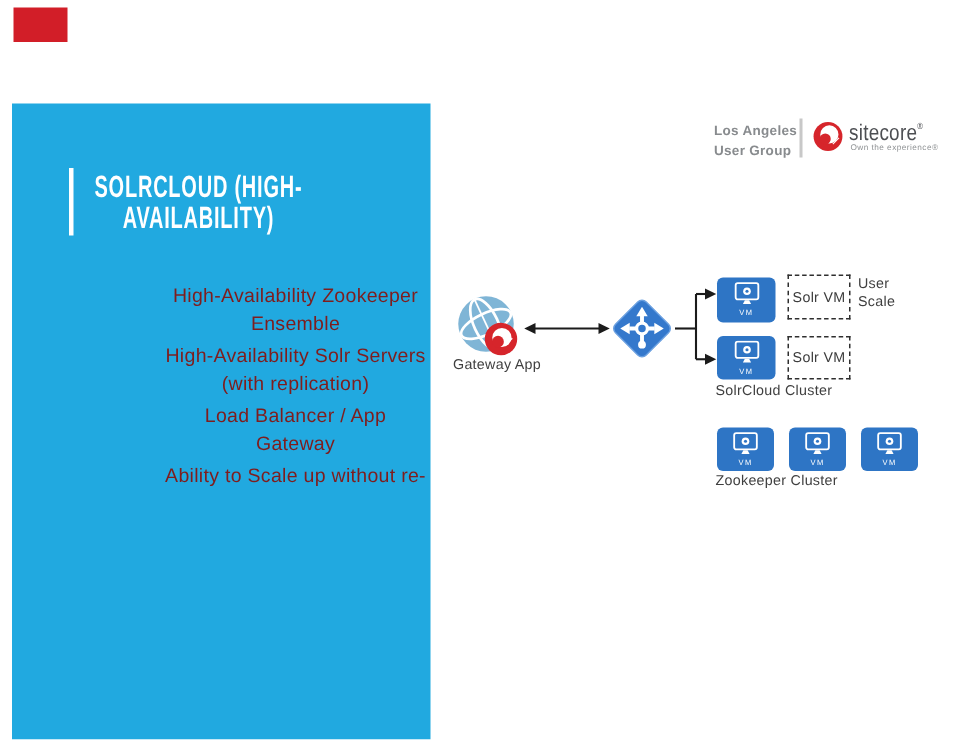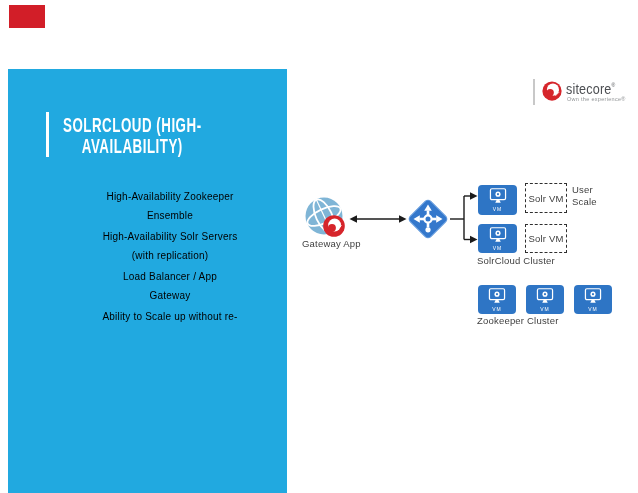--- a/index.html
+++ b/index.html
@@ -7,21 +7,21 @@
          font-family:"Liberation Sans", sans-serif;}
   .abs{position:absolute;}
 
   
   .accent-bar{left:9px;top:5px;width:36px;height:23px;background:#d21e28;}
   .panel{left:8px;top:69px;width:279px;height:448px;background:#21a9e0;text-align:center;}
   .panel-vline{left:38px;top:43px;width:2.5px;height:45px;background:#ffffff;}
   .title{left:55px;top:45px;color:#ffffff;font-weight:bold;font-size:20.5px;
          line-height:21px;letter-spacing:0.8px;white-space:nowrap;
          transform:scaleX(0.65);transform-origin:left top;}
-  .bullets{left:58px;top:118px;width:208px;color:#000000;font-size:10px;
+  .bullets{left:85px;top:118px;width:208px;color:#7f1d1d;font-size:13px;
            line-height:19px;letter-spacing:0.2px;}
   .bullets .para{margin:0 0 2px 0;}
 
   
   .group-text{left:476px;top:81px;font-size:9px;font-weight:bold;color:#888b8e;
               line-height:12.5px;letter-spacing:0.2px;}
   .header-divider{left:533px;top:79px;width:1.5px;height:26px;background:#c8c8c8;}
   .logo-mark{left:541px;top:80px;width:22px;height:22px;}
   .brand{left:566px;top:80px;color:#4d4f53;font-size:15px;letter-spacing:0.2px;
          transform:scaleX(0.84);transform-origin:left top;white-space:nowrap;}
@@ -95,20 +95,24 @@
       <div class="para">
         <div>Load Balancer / App</div>
         <div>Gateway</div>
       </div>
       <div class="para">
         <div>Ability to Scale up without re-</div>
       </div>
     </div>
   </div>
 
+  <div class="abs group-text">
+    <div>Los Angeles</div>
+    <div>User Group</div>
+  </div>
   <div class="abs header-divider"></div>
   <svg class="abs logo-mark" viewBox="0 0 24 24">
     <circle cx="12" cy="12" r="10.5" fill="#d6252b"></circle>
     <circle cx="13" cy="10.5" r="6.6" fill="#ffffff"></circle>
     <circle cx="10" cy="13.8" r="4" fill="#d6252b"></circle>
     <path d="M14 16 L19 11" stroke="#ffffff" stroke-width="1.1"></path>
     <path d="M15.5 17.5 L20 13" stroke="#ffffff" stroke-width="0.8"></path>
   </svg>
   <div class="abs brand"><span>sitecore</span><sup>®</sup></div>
   <div class="abs tagline">Own the experience®</div>

